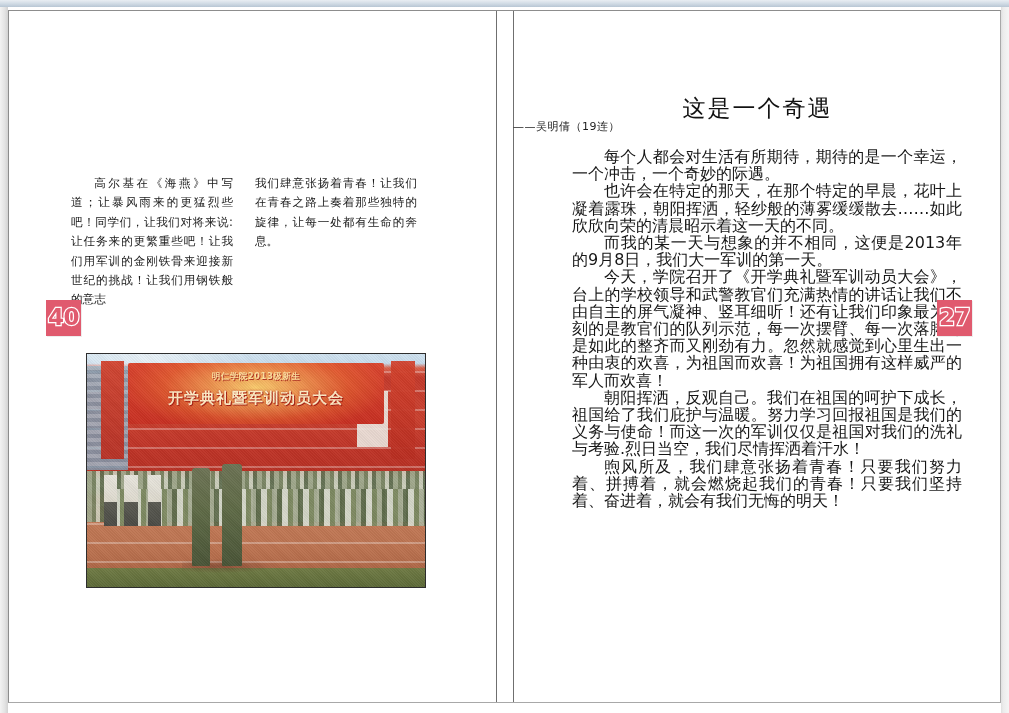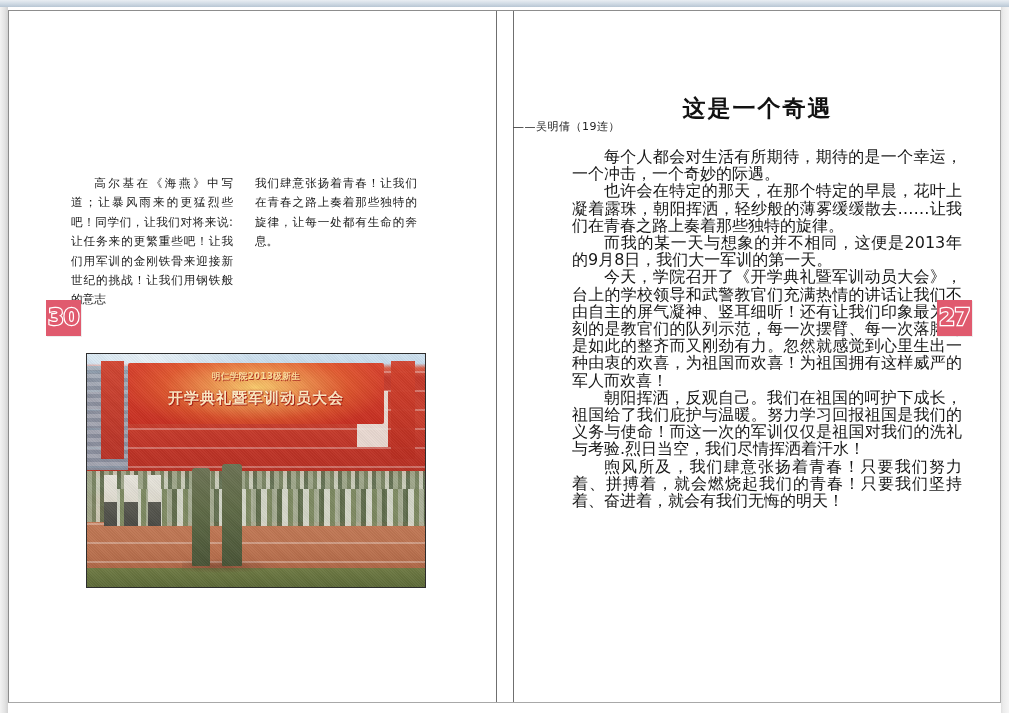--- a/index.html
+++ b/index.html
@@ -303,21 +303,21 @@
   }
 
   
   #article-title {
     position: absolute;
     left: 0; right: 0;
     top: 82px;
     text-align: center;
     font-family: "DejaVu Sans", "Liberation Sans", sans-serif;
     font-size: 23px;
-    font-weight: bold;
+    font-weight: normal;
     letter-spacing: 2px;
     color: #121212;
   }
   #article-byline {
     position: absolute;
     left: 0;
     top: 108px;
     width: 400px;
     font-family: "DejaVu Sans", "Liberation Sans", sans-serif;
     font-size: 11px;
@@ -361,21 +361,21 @@
       <div id="left-columns">
         <div class="col">
           <p class="cn-body indent">高尔基在《海燕》中写道；让暴风雨来的更猛烈些吧！同学们，让我们对将来说:让任务来的更繁重些吧！让我们用军训的金刚铁骨来迎接新世纪的挑战！让我们用钢铁般的意志</p>
         </div>
         <div class="col">
           <p class="cn-body">我们肆意张扬着青春！让我们在青春之路上奏着那些独特的旋律，让每一处都有生命的奔息。</p>
         </div>
       </div>
 
       <div class="page-badge" id="badge-left">
-        <div class="num">30</div>
+        <div class="num">40</div>
       </div>
 
       <div id="photo-frame">
         <div id="photo">
           <div id="bleachers"></div>
           <div class="side-banner" id="side-banner-l"></div>
           <div class="side-banner" id="side-banner-r"></div>
           <div id="white-board"></div>
 
           <div id="banner">
@@ -401,21 +401,21 @@
     </div>
 
     <div class="page" id="page-right">
 
       <div id="article-title">这是一个奇遇</div>
 
       <div id="article-byline">——吴明倩（19连）</div>
 
       <div id="article-body">
         <p>每个人都会对生活有所期待，期待的是一个幸运，一个冲击，一个奇妙的际遇。</p>
-        <p>也许会在特定的那天，在那个特定的早晨，花叶上凝着露珠，朝阳挥洒，轻纱般的薄雾缓缓散去……让我们在青春之路上奏着那些独特的旋律。</p>
+        <p>也许会在特定的那天，在那个特定的早晨，花叶上凝着露珠，朝阳挥洒，轻纱般的薄雾缓缓散去……如此欣欣向荣的清晨昭示着这一天的不同。</p>
         <p>而我的某一天与想象的并不相同，这便是2013年的9月8日，我们大一军训的第一天。</p>
         <p>今天，学院召开了《开学典礼暨军训动员大会》，台上的学校领导和武警教官们充满热情的讲话让我们不由自主的屏气凝神、竖耳细听！还有让我们印象最为深刻的是教官们的队列示范，每一次摆臂、每一次落脚都是如此的整齐而又刚劲有力。忽然就感觉到心里生出一种由衷的欢喜，为祖国而欢喜！为祖国拥有这样威严的军人而欢喜！</p>
         <p>朝阳挥洒，反观自己。我们在祖国的呵护下成长，祖国给了我们庇护与温暖。努力学习回报祖国是我们的义务与使命！而这一次的军训仅仅是祖国对我们的洗礼与考验.烈日当空，我们尽情挥洒着汗水！</p>
         <p>煦风所及，我们肆意张扬着青春！只要我们努力着、拼搏着，就会燃烧起我们的青春！只要我们坚持着、奋进着，就会有我们无悔的明天！</p>
       </div>
 
       <div class="page-badge" id="badge-right">
         <div class="num">27</div>
       </div>
 

